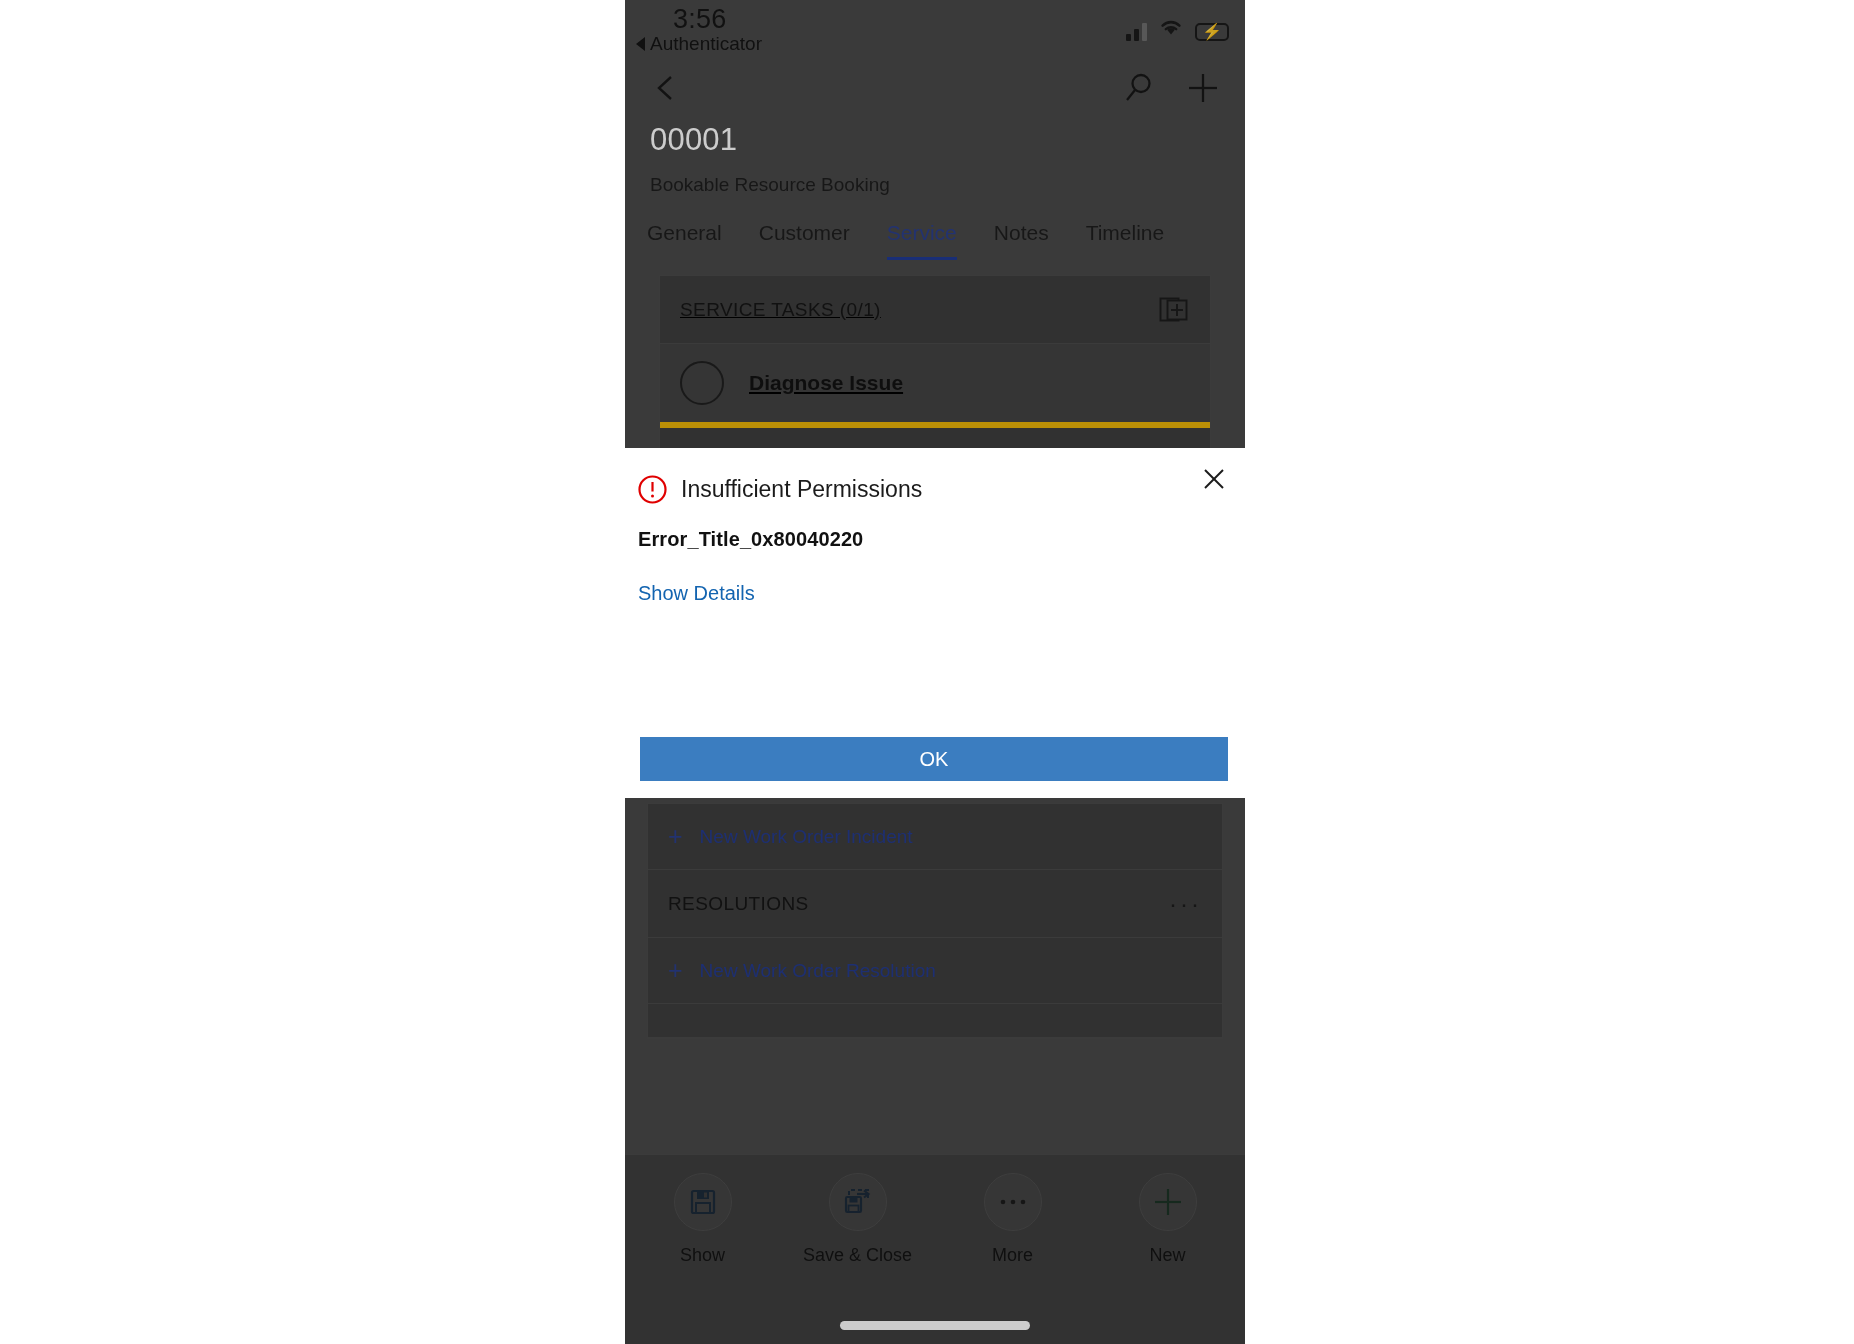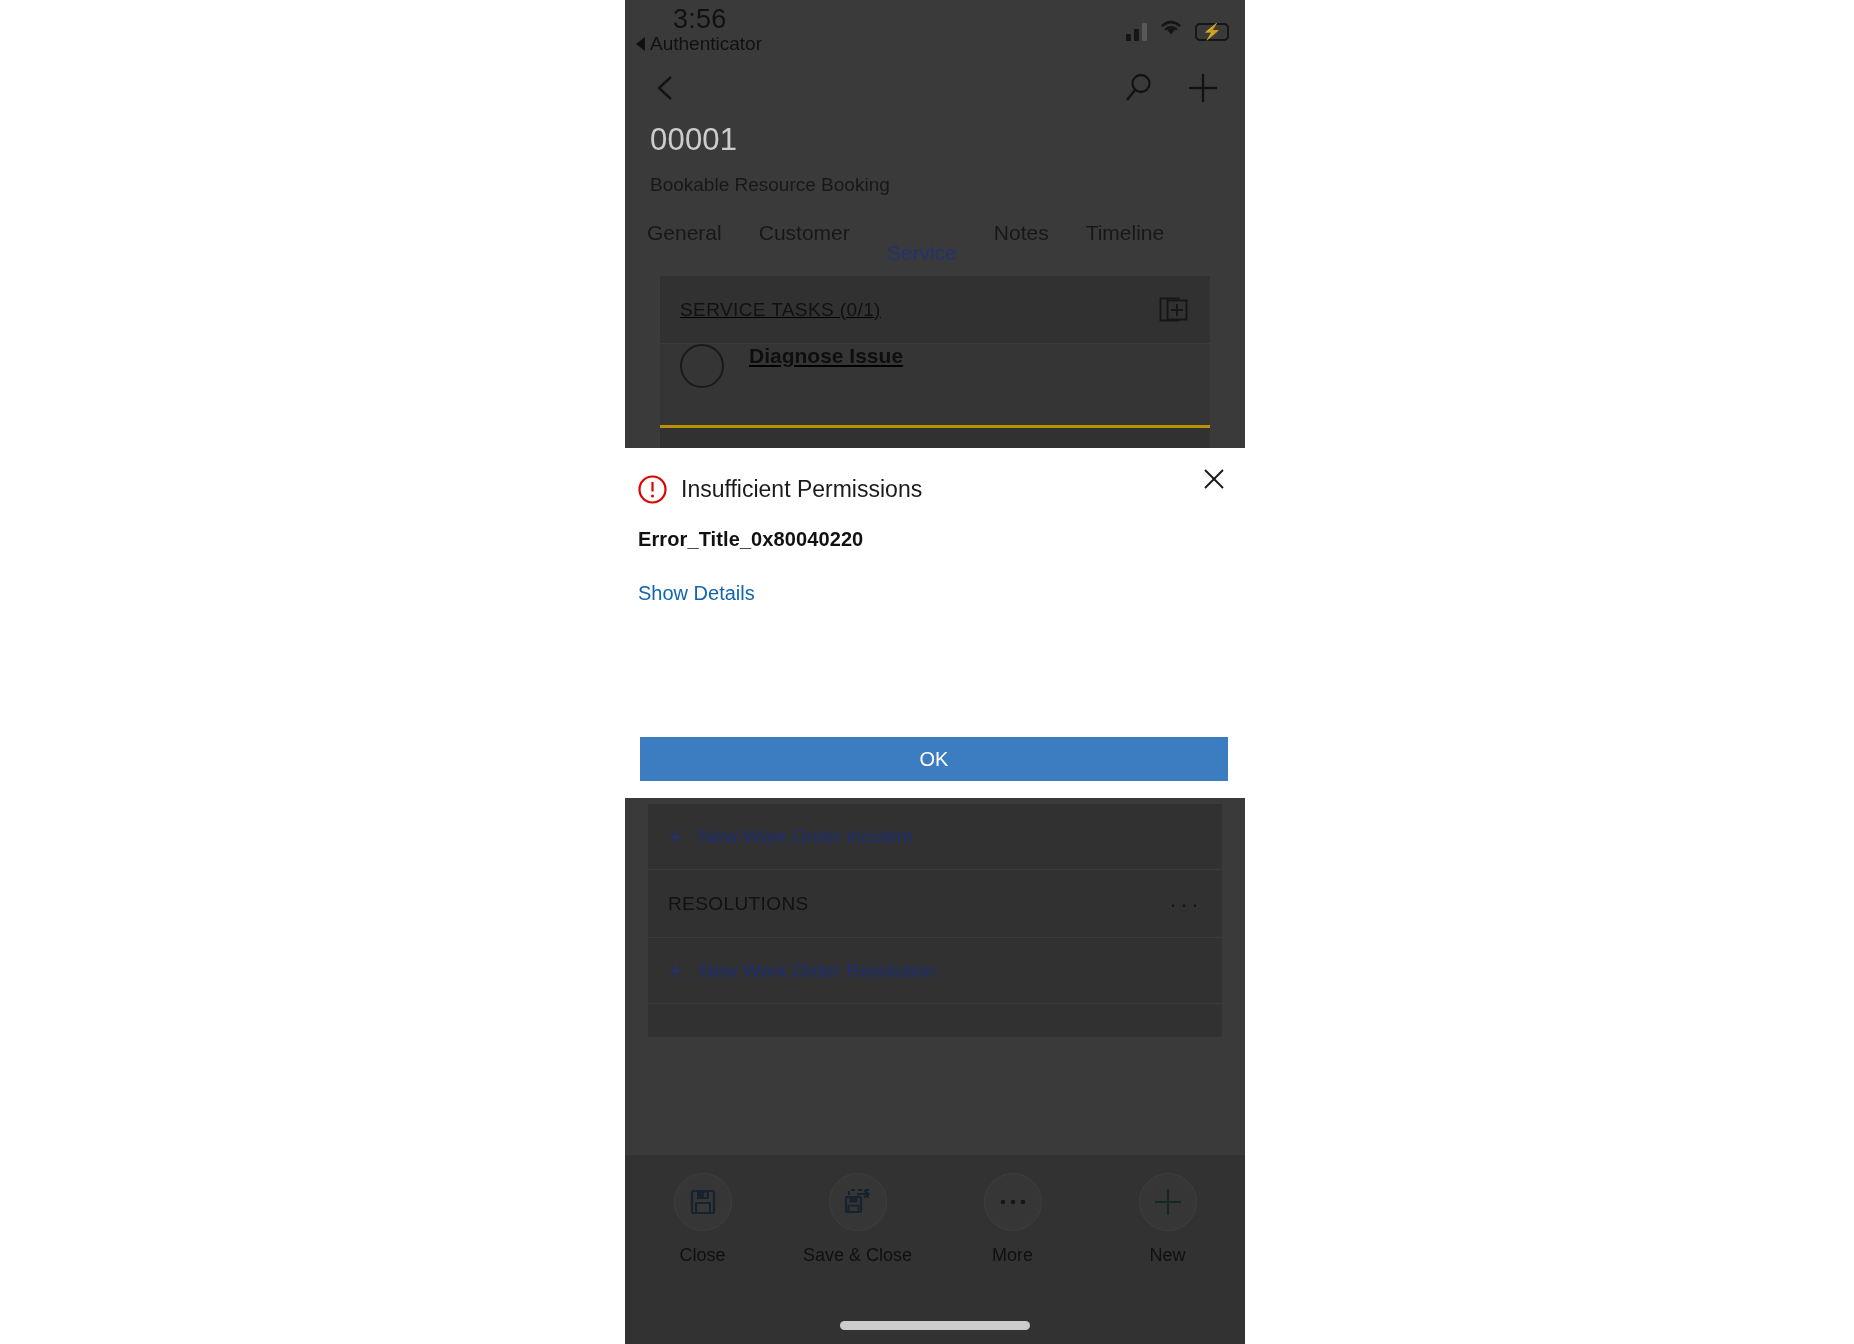--- a/index.html
+++ b/index.html
@@ -139,21 +139,21 @@
     white-space: nowrap;
     overflow: hidden;
   }
   .tab {
     font-size: 21px;
     color: #1d1d1d;
     padding: 6px 0 15px 0;
     margin-right: 37px;
     position: relative;
   }
-  .tab.active { color: #2b3f8c; margin-top: 20px; }
+  .tab.active { color: #2b3f8c; }
   .tab.active::after {
     content: "";
     position: absolute;
     left: 0; right: 0; bottom: 0;
     height: 3px;
     background: #1f3a93;
   }
 
   
   #panels { padding: 0 34px; text-decoration: underline; }
@@ -169,25 +169,25 @@
     padding: 0 20px;
     border-bottom: 1px solid #4a4a4a;
   }
   .sect-title {
     font-size: 19px;
     color: #151515;
     letter-spacing: .4px;
   }
   .row-task {
     display: flex;
-    align-items: flex-start;
+    align-items: center;
     height: 84px;
     padding: 0 20px;
     background: #424242;
-    border-bottom: 3px solid #eab308;
+    border-bottom: 6px solid #eab308;
   }
   .task-circle {
     width: 44px; height: 44px;
     border: 2px solid #1f1f1f;
     border-radius: 50%;
     margin-right: 25px;
     flex: 0 0 auto;
   }
   .task-label {
     font-size: 21px;
@@ -473,21 +473,21 @@
 
         <div class="cmd">
           <span class="cmd-circle">
             <svg width="28" height="28" viewBox="0 0 28 28">
               <rect x="3" y="3" width="22" height="22" rx="1.5" fill="none" stroke="#1c2a3a" stroke-width="2.2"></rect>
               <rect x="8" y="3" width="12" height="8" fill="#1c2a3a"></rect>
               <rect x="15" y="4.5" width="3" height="5" fill="#3d3d3d"></rect>
               <rect x="7" y="15" width="14" height="10" fill="none" stroke="#1c2a3a" stroke-width="2"></rect>
             </svg>
           </span>
-          <span class="cmd-label">Close</span>
+          <span class="cmd-label">Show</span>
         </div>
 
         <div class="cmd">
           <span class="cmd-circle">
             <svg width="30" height="30" viewBox="0 0 30 30">
               <rect x="3" y="10" width="15" height="15" rx="1.2" fill="none" stroke="#1c2a3a" stroke-width="2.1"></rect>
               <rect x="6.5" y="10" width="8" height="5.5" fill="#1c2a3a"></rect>
               <rect x="5.5" y="18.5" width="10" height="6.5" fill="none" stroke="#1c2a3a" stroke-width="1.8"></rect>
               <polyline points="6,8 6,3 25,3 25,13" fill="none" stroke="#1c2a3a" stroke-width="2" stroke-dasharray="4 3"></polyline>
               <line x1="14" y1="7" x2="25" y2="7" stroke="#1c2a3a" stroke-width="2.1"></line>

